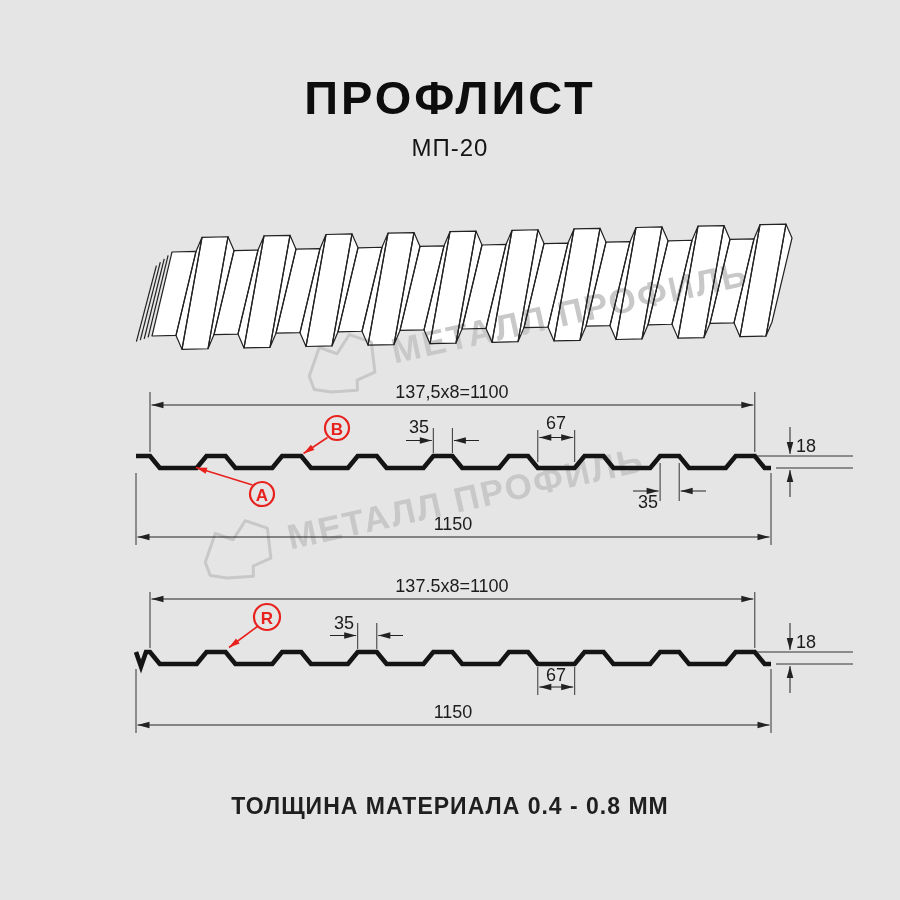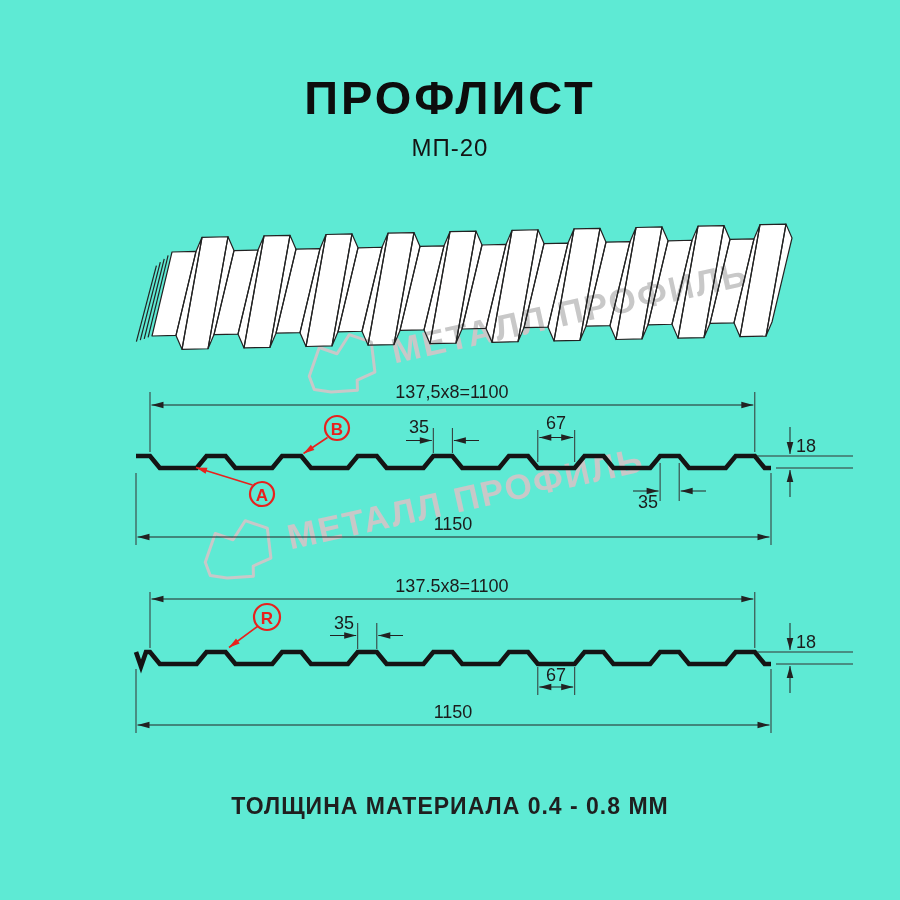--- a/index.html
+++ b/index.html
@@ -1,16 +1,16 @@
 <!DOCTYPE html>
 <html><head>
 <meta charset="utf-8">
 <style>
   html,body{margin:0;padding:0;background:#ffffff;}
-  #page{position:relative;width:900px;height:900px;background:#5eead4;overflow:hidden;
+  #page{position:relative;width:900px;height:900px;background:#e5e5e5;overflow:hidden;
         font-family:"Liberation Sans",sans-serif;}
   .title{position:absolute;top:70px;left:0;width:900px;text-align:center;
          font-size:47px;font-weight:800;letter-spacing:3px;color:#0d0d0d;}
   .subtitle{position:absolute;top:127px;left:0;width:900px;text-align:center;
          font-size:24px;font-weight:500;letter-spacing:1px;color:#141414;margin-top:7px;}
   .footer{position:absolute;top:793px;left:0;width:900px;text-align:center;
          font-size:23px;font-weight:600;letter-spacing:1px;color:#1f1f1f;}
   svg{position:absolute;left:0;top:0;}
   .dim-line{stroke:#222;stroke-width:1;fill:none;}
   .ext-line{stroke:#333;stroke-width:1;fill:none;}

